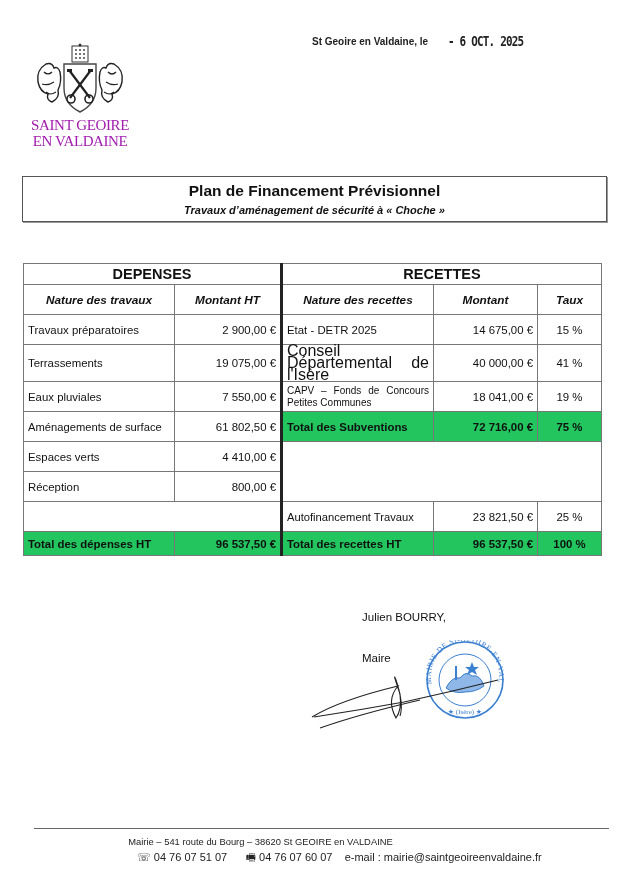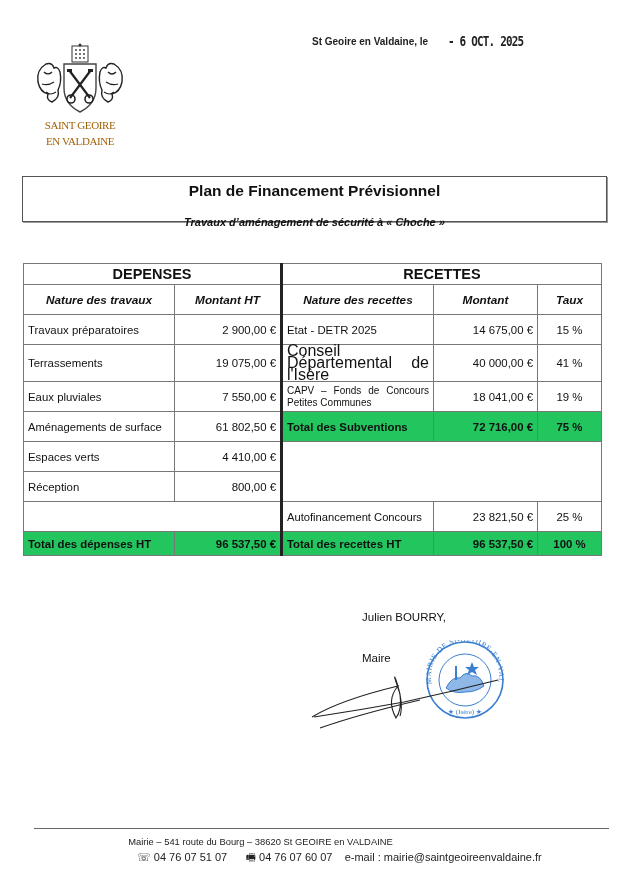--- a/index.html
+++ b/index.html
@@ -2,30 +2,30 @@
 <html><head>
 <meta charset="utf-8">
 <style>
   html, body { margin: 0; padding: 0; background: #ffffff; }
   body { width: 635px; height: 886px; position: relative; overflow: hidden; font-family: "Liberation Sans", sans-serif; color: #111; }
   .abs { position: absolute; }
 
   
   .logo { left: 28px; top: 42px; width: 104px; }
   .logo svg { display: block; margin: 0 auto; }
-  .logo-text { font-family: "Liberation Serif", serif; font-size: 11px; line-height: 14px; text-align: center; letter-spacing: -0.4px; color: #a16207; margin-top: 2px; }
+  .logo-text { font-family: "Liberation Serif", serif; font-size: 15px; line-height: 14px; text-align: center; letter-spacing: -0.4px; color: #a21caf; margin-top: 2px; }
 
   
   .dateline { left: 312px; top: 36px; font-size: 10px; color: #222; font-weight: bold; }
   .datestamp { left: 448px; top: 33px; font-family: "DejaVu Sans Mono", monospace; font-size: 14px; font-weight: bold; letter-spacing: -1px; transform: scaleX(0.78); transform-origin: left center; color: #222; }
 
   
   .titlebox { left: 22px; top: 176px; width: 583px; height: 44px; border: 1px solid #555; box-shadow: 1px 1px 0 #999; text-align: center; }
   .title { font-size: 15.5px; font-weight: bold; margin-top: 5px; }
-  .subtitle { font-size: 11px; font-weight: bold; font-style: italic; margin-top: 16px; }
+  .subtitle { font-size: 11px; font-weight: bold; font-style: italic; margin-top: 4px; }
 
   
   .fin { left: 23px; top: 263px; border-collapse: collapse; font-size: 11.4px; table-layout: fixed; }
   .fin td { border: 1px solid #777; padding: 0 4px; vertical-align: middle; }
   .fin .sep { border-left: 3px solid #222; }
   .fin .h1 { font-size: 14.5px; font-weight: bold; text-align: center; height: 20px; padding: 0; }
   .fin .h2 { font-size: 11.8px; font-weight: bold; font-style: italic; text-align: center; height: 29px; }
   .fin .r { text-align: right; }
   .fin .c { text-align: center; }
   .fin .row { height: 30px; }
@@ -145,21 +145,21 @@
     <td class="r">4 410,00 €</td>
     <td class="sep noborder-b" colspan="3" style="border-right:1px solid #777"></td>
   </tr>
   <tr class="row">
     <td>Réception</td>
     <td class="r">800,00 €</td>
     <td class="sep noborder-t" colspan="3"></td>
   </tr>
   <tr class="row">
     <td colspan="2"></td>
-    <td class="sep sm" style="font-size:11.2px">Autofinancement Concours</td>
+    <td class="sep sm" style="font-size:11.2px">Autofinancement Travaux</td>
     <td class="r">23 821,50 €</td>
     <td class="c">25 %</td>
   </tr>
   <tr style="height:24px">
     <td class="tot">Total des dépenses HT</td>
     <td class="tot r">96 537,50 €</td>
     <td class="tot sep">Total des recettes HT</td>
     <td class="tot r">96 537,50 €</td>
     <td class="tot c">100 %</td>
   </tr>

